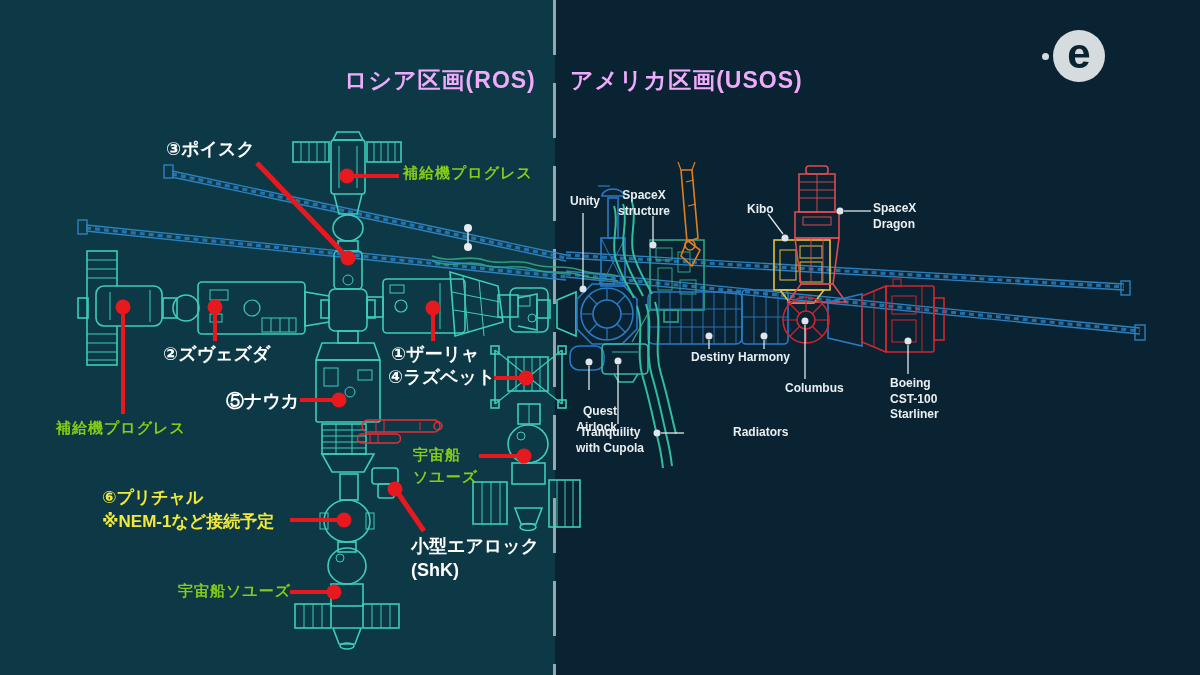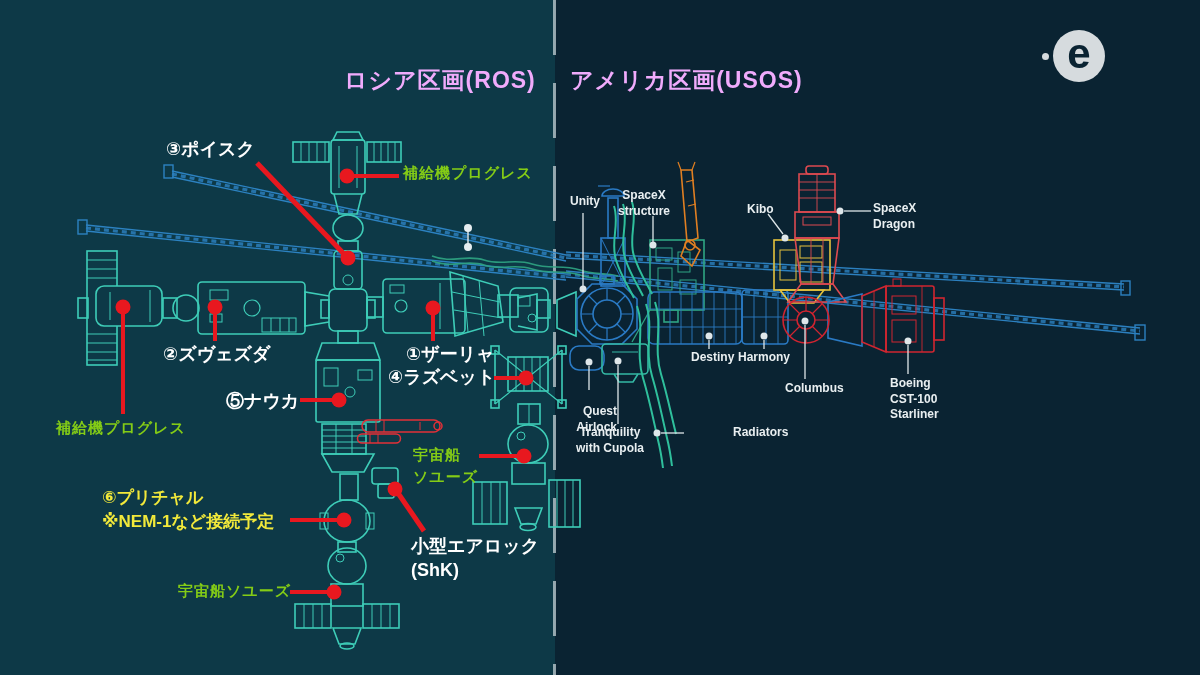--- a/index.html
+++ b/index.html
@@ -11,21 +11,21 @@
   .jp-gray{color:#84cc16;font-weight:bold;font-size:15px;letter-spacing:1px;}
   .jp-yellow{color:#f2e93a;font-weight:bold;font-size:17px;line-height:1.4;}
   .en{color:#e9eff1;font-weight:bold;font-size:12px;line-height:1.3;}
   .header{color:#f0abfc;font-weight:bold;font-size:23px;letter-spacing:1px;}
   
   .lbl-header-ros{left:344px;top:66px;}
   .lbl-header-usos{left:570px;top:66px;}
   .lbl-poisk{left:166px;top:138px;}
   .lbl-progress-top{left:403px;top:163px;}
   .lbl-zvezda{left:163px;top:343px;text-align:right;}
-  .lbl-zarya{left:406px;top:343px;text-align:right;}
+  .lbl-zarya{left:391px;top:343px;text-align:right;}
   .lbl-rassvet{left:388px;top:366px;}
   .lbl-nauka{left:226px;top:390px;font-family:Liberation Serif, serif;}
   .lbl-progress-left{left:56px;top:418px;}
   .lbl-prichal{left:102px;top:486px;}
   .lbl-soyuz-right{left:413px;top:444px;line-height:1.45;}
   .lbl-airlock{left:411px;top:534px;line-height:1.35;}
   .lbl-soyuz-bottom{left:178px;top:581px;}
   .lbl-unity{left:570px;top:194px;}
   .lbl-truss{left:612px;top:188px;width:64px;text-align:center;}
   .lbl-kibo{left:747px;top:202px;}

